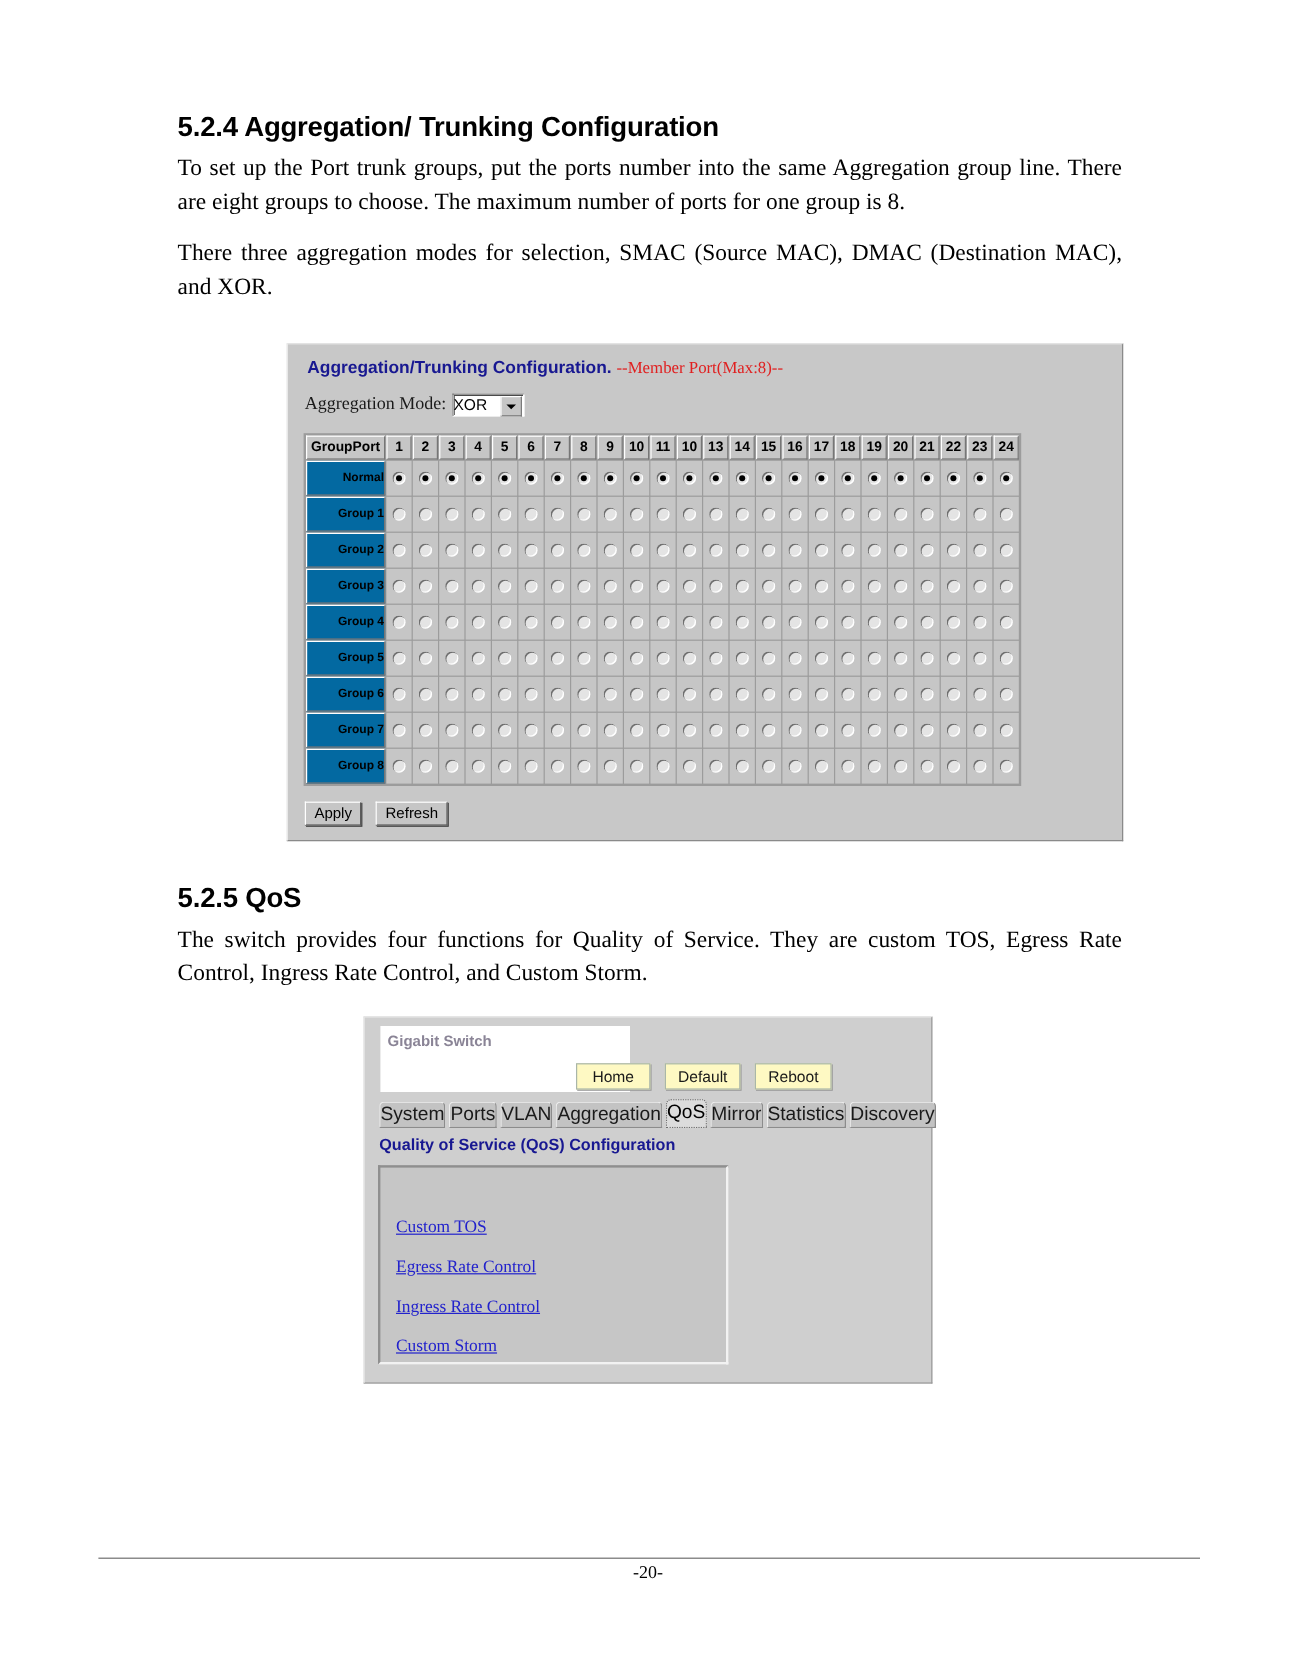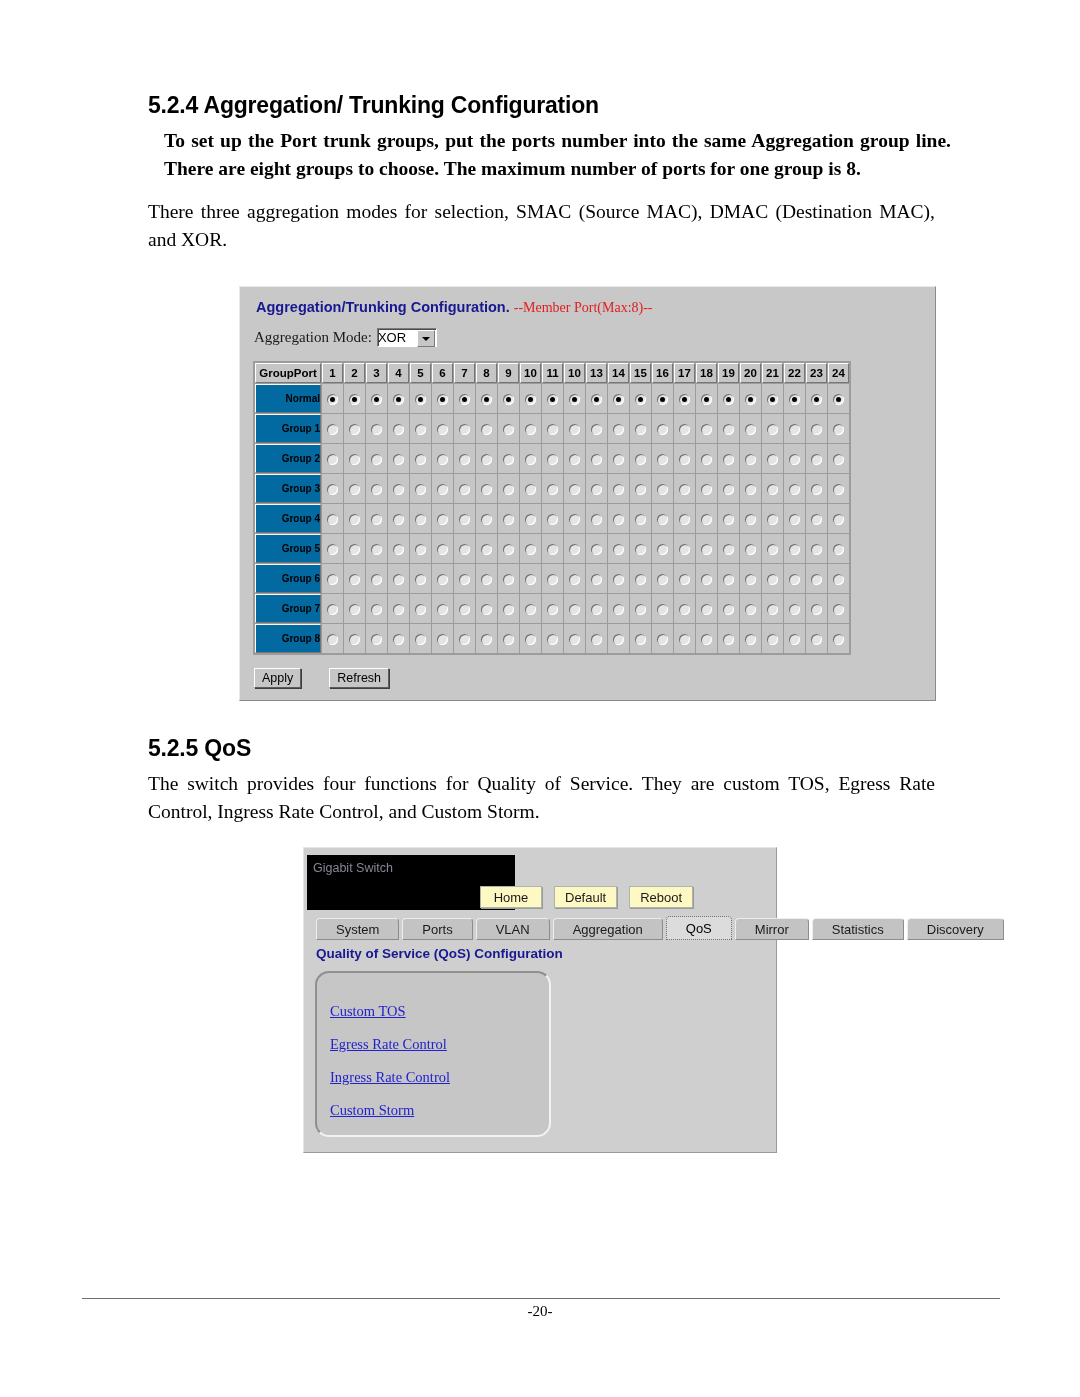--- a/index.html
+++ b/index.html
@@ -221,43 +221,44 @@
     font-size: 12.5px;
     color: #000;
     box-sizing: border-box;
     white-space: nowrap;
   }
   #agg-buttons {
     position: absolute;
     left: 14px;
     top: 381px;
     display: flex;
-    gap: 28px;
+    gap: 12px;
   }
 
   
   #qos-shot {
     left: 303px;
     top: 847px;
     width: 474px;
     height: 306px;
     background: #cfcfcf;
     box-sizing: border-box;
     border-top: 1px solid #e6e6e6;
     border-left: 1px solid #e6e6e6;
     border-right: 1px solid #9a9a9a;
     border-bottom: 1px solid #9a9a9a;
   }
   #qos-banner {
     position: absolute;
-    left: 3px;
+    left: 13px;
     top: 7px;
     width: 208px;
     height: 55px;
-    background: #000000;
+    background: #ffffff;
+    font-weight: bold;
   }
   #qos-logo {
     position: absolute;
     left: 6px;
     top: 6px;
     font-family: "Liberation Sans", sans-serif;
     font-size: 12.5px;
     color: #8a8496;
     white-space: nowrap;
   }
@@ -290,29 +291,29 @@
     top: 68px;
     display: flex;
     align-items: flex-end;
     gap: 3px;
   }
   .tab {
     display: inline-flex;
     align-items: center;
     justify-content: center;
     height: 22px;
-    padding: 0 19px;
+    padding: 0 0;
     background: #c3c3c3;
     border-top: 1px solid #ededed;
     border-left: 1px solid #ededed;
     border-right: 1px solid #8c8c8c;
     border-bottom: 1px solid #8c8c8c;
     border-radius: 4px 4px 0 0;
     font-family: "Liberation Sans", sans-serif;
-    font-size: 13px;
+    font-size: 16px;
     color: #1a1a1a;
     box-sizing: border-box;
     white-space: nowrap;
   }
   .tab.active {
     background: #dcdcdc;
     border: 1px dotted #6d6d6d;
     height: 24px;
     color: #000;
   }
@@ -323,30 +324,29 @@
     font-family: "Liberation Sans", sans-serif;
     font-weight: bold;
     font-size: 13.5px;
     color: #181891;
     white-space: nowrap;
   }
   #qos-content {
     position: absolute;
     left: 11px;
     top: 123px;
-    width: 236px;
+    width: 292px;
     height: 166px;
     background: #c6c6c6;
     border-top: 2px solid #8f8f8f;
     border-left: 2px solid #8f8f8f;
     border-right: 2px solid #f2f2f2;
     border-bottom: 2px solid #f2f2f2;
     box-sizing: border-box;
-    padding: 30px 0 0 13px;
-    border-radius: 14px;
+    padding: 42px 0 0 13px;
   }
   .qos-link {
     display: block;
     font-family: "Liberation Serif", serif;
     font-size: 14.5px;
     color: #2222cc;
     text-decoration: underline;
     margin-bottom: 16px;
     width: max-content;
   }
@@ -369,21 +369,21 @@
     font-family: "Liberation Serif", serif;
     font-size: 15px;
     color: #000;
   }
 </style>
 </head>
 <body>
 
 <div class="doc-heading" style="left:148px; top:92px;">5.2.4 Aggregation/ Trunking Configuration</div>
 
-<div class="doc-para" style="left:164px; top:127px; width:787px;font-weight:bold;">To set up the Port trunk groups, put the ports number into the same Aggregation group line. There are eight groups to choose. The maximum number of ports for one group is 8.</div>
+<div class="doc-para" style="left:148px; top:127px; width:787px;">To set up the Port trunk groups, put the ports number into the same Aggregation group line. There are eight groups to choose. The maximum number of ports for one group is 8.</div>
 
 <div class="doc-para" style="left:148px; top:198px; width:787px;">There three aggregation modes for selection, SMAC (Source MAC), DMAC (Destination MAC), and XOR.</div>
 
 <div class="win-panel" id="agg-shot">
 
   <div id="agg-title">
     <span class="blue">Aggregation/Trunking Configuration.</span><span class="red">--Member Port(Max:8)--</span>
   </div>
 
   <div id="agg-mode-row">

